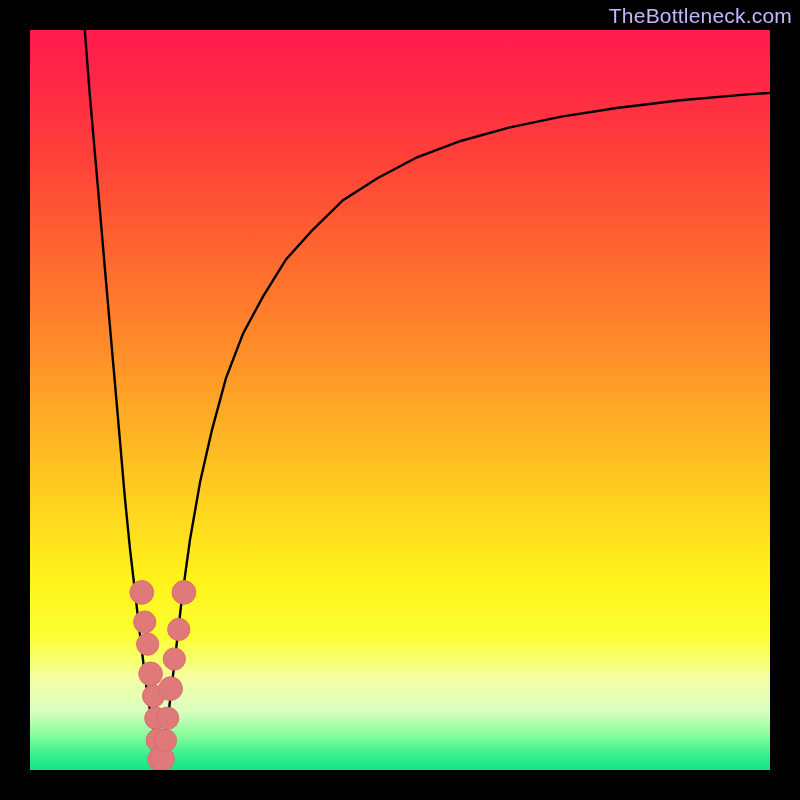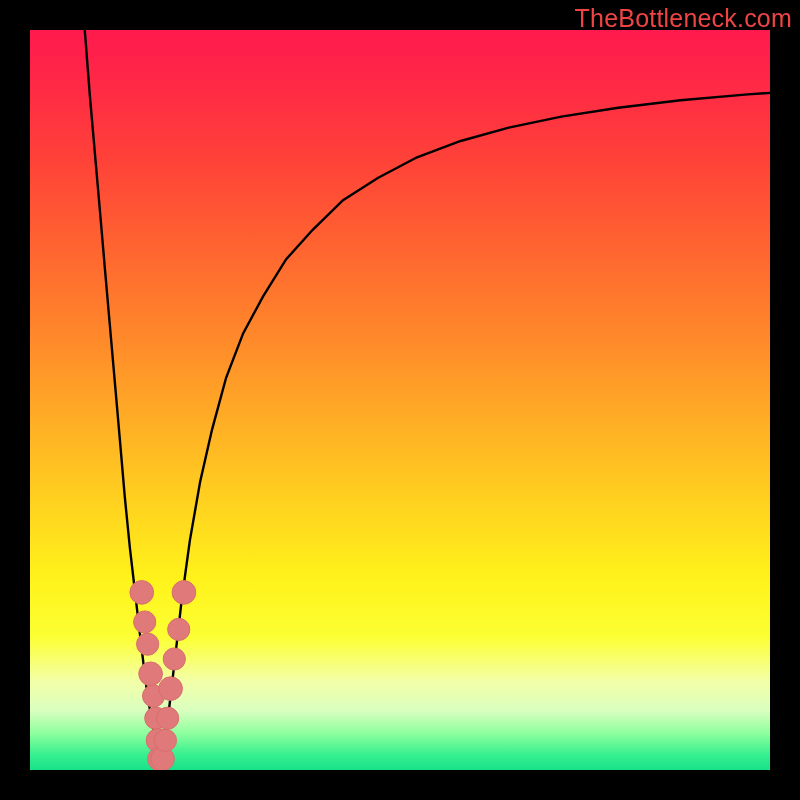--- a/index.html
+++ b/index.html
@@ -48,22 +48,22 @@
     );
   }
   svg.curves {
     position: absolute;
     inset: 0;
   }
   .watermark {
     position: absolute;
     top: 4px;
     right: 8px;
-    color: #ef4444;
-    font-size: 25px;
+    color: #c4b5fd;
+    font-size: 21px;
     font-weight: 400;
     letter-spacing: 0.2px;
     user-select: none;
   }
 </style>
 </head>
 <body>
 
 <div class="frame">
   <div class="watermark">TheBottleneck.com</div>

